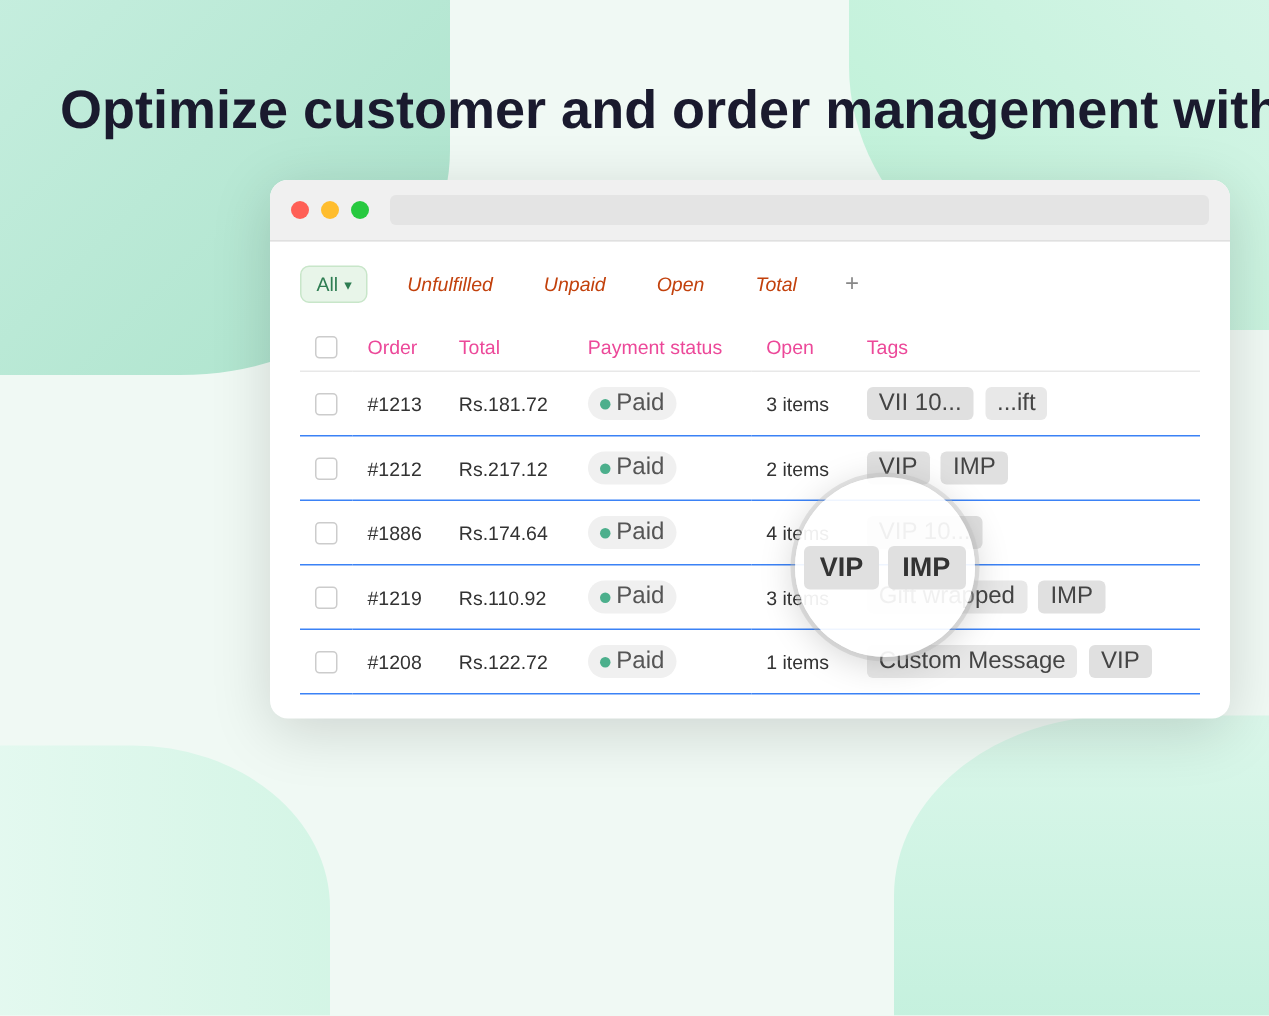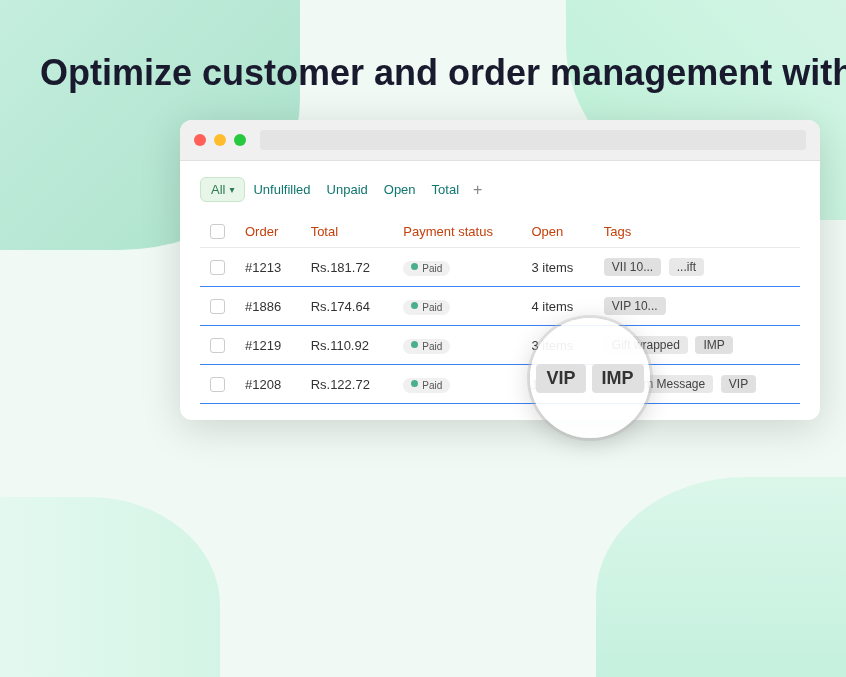--- a/index.html
+++ b/index.html
@@ -101,61 +101,62 @@
 
     
     .orders-area {
       padding: 16px 20px;
     }
 
     
     .filter-tabs {
       display: flex;
       align-items: center;
-      gap: 0;
+      gap: 18px;
       margin-bottom: 14px;
     }
     .tab-all {
       background: #e8f5e9;
       color: #2e7d52;
       border: 1px solid #c8e6c9;
       border-radius: 6px;
       padding: 4px 10px;
       font-size: 13px;
       font-weight: 500;
       display: flex;
       align-items: center;
       gap: 4px;
       cursor: pointer;
     }
     .tab-chevron { font-size: 10px; }
     .tab-item {
-      color: #0f766e;
+      color: #c2410c;
       font-size: 13px;
       padding: 4px 8px;
       cursor: pointer;
       border-radius: 4px;
+      font-style: italic;
     }
     .tab-plus {
       color: #888;
       font-size: 16px;
       cursor: pointer;
       padding: 2px 6px;
     }
 
     
     .orders-table {
       width: 100%;
       border-collapse: collapse;
     }
     .orders-table th {
       text-align: left;
       font-size: 13px;
       font-weight: 500;
-      color: #c2410c;
+      color: #ec4899;
       padding: 8px 10px;
       border-bottom: 1px solid #e8e8e8;
     }
     .orders-table td {
       padding: 10px 10px;
       font-size: 13px;
       color: #333;
       border-bottom: 1px solid #3b82f6;
       vertical-align: middle;
     }
@@ -169,41 +170,41 @@
       justify-content: center;
     }
     .checkbox {
       width: 15px; height: 15px;
       border: 1.5px solid #ccc;
       border-radius: 3px;
       background: #fff;
     }
     .paid-badge {
       display: inline-flex;
-      align-items: flex-start;
+      align-items: center;
       gap: 4px;
       background: #f0f0f0;
       border-radius: 12px;
       padding: 2px 8px;
-      font-size: 10px;
+      font-size: 16px;
       color: #555;
     }
     .paid-dot {
       width: 7px; height: 7px;
       border-radius: 50%;
       background: #4caf8c;
     }
 
     
     .tag {
       display: inline-block;
       background: #e8e8e8;
       border-radius: 4px;
       padding: 2px 8px;
-      font-size: 12px;
+      font-size: 16px;
       color: #444;
       margin-right: 4px;
     }
     .tag-vip {
       background: #e0e0e0;
       font-weight: 500;
     }
     .tag-imp {
       background: #e0e0e0;
       font-weight: 500;
@@ -308,76 +309,96 @@
               <span>Paid</span>
             </span>
           </td>
           <td>3 items</td>
           <td>
             <span class="tag tag-vip">VII 10...</span>
             <span class="tag">...ift</span>
           </td>
         </tr>
 
-
-        <tr>
-          <td>
-            <div class="checkbox-cell">
-              <div class="checkbox"></div>
-            </div>
-          </td>
-          <td>#1886</td>
-          <td>Rs.174.64</td>
+        <tr>
+          <td>
+            <div class="checkbox-cell">
+              <div class="checkbox"></div>
+            </div>
+          </td>
+          <td>#1212</td>
+          <td>Rs.217.12</td>
           <td>
             <span class="paid-badge">
               <span class="paid-dot"></span>
               <span>Paid</span>
             </span>
           </td>
-          <td>4 items</td>
-          <td>
-            <span class="tag tag-vip">VIP 10...</span>
-          </td>
-        </tr>
-
-        <tr>
-          <td>
-            <div class="checkbox-cell">
-              <div class="checkbox"></div>
-            </div>
-          </td>
-          <td>#1219</td>
-          <td>Rs.110.92</td>
+          <td>2 items</td>
+          <td>
+            <span class="tag tag-vip">VIP</span>
+            <span class="tag tag-imp">IMP</span>
+          </td>
+        </tr>
+
+        <tr>
+          <td>
+            <div class="checkbox-cell">
+              <div class="checkbox"></div>
+            </div>
+          </td>
+          <td>#1886</td>
+          <td>Rs.174.64</td>
           <td>
             <span class="paid-badge">
               <span class="paid-dot"></span>
               <span>Paid</span>
             </span>
           </td>
-          <td>3 items</td>
-          <td>
-            <span class="tag tag-gift">Gift wrapped</span>
-            <span class="tag tag-imp">IMP</span>
-          </td>
-        </tr>
-
-        <tr>
-          <td>
-            <div class="checkbox-cell">
-              <div class="checkbox"></div>
-            </div>
-          </td>
-          <td>#1208</td>
-          <td>Rs.122.72</td>
+          <td>4 items</td>
+          <td>
+            <span class="tag tag-vip">VIP 10...</span>
+          </td>
+        </tr>
+
+        <tr>
+          <td>
+            <div class="checkbox-cell">
+              <div class="checkbox"></div>
+            </div>
+          </td>
+          <td>#1219</td>
+          <td>Rs.110.92</td>
           <td>
             <span class="paid-badge">
               <span class="paid-dot"></span>
               <span>Paid</span>
             </span>
           </td>
+          <td>3 items</td>
+          <td>
+            <span class="tag tag-gift">Gift wrapped</span>
+            <span class="tag tag-imp">IMP</span>
+          </td>
+        </tr>
+
+        <tr>
+          <td>
+            <div class="checkbox-cell">
+              <div class="checkbox"></div>
+            </div>
+          </td>
+          <td>#1208</td>
+          <td>Rs.122.72</td>
+          <td>
+            <span class="paid-badge">
+              <span class="paid-dot"></span>
+              <span>Paid</span>
+            </span>
+          </td>
           <td>1 items</td>
           <td>
             <span class="tag">Custom Message</span>
             <span class="tag tag-vip">VIP</span>
           </td>
         </tr>
       </tbody>
     </table>
   </div>
 </div>

